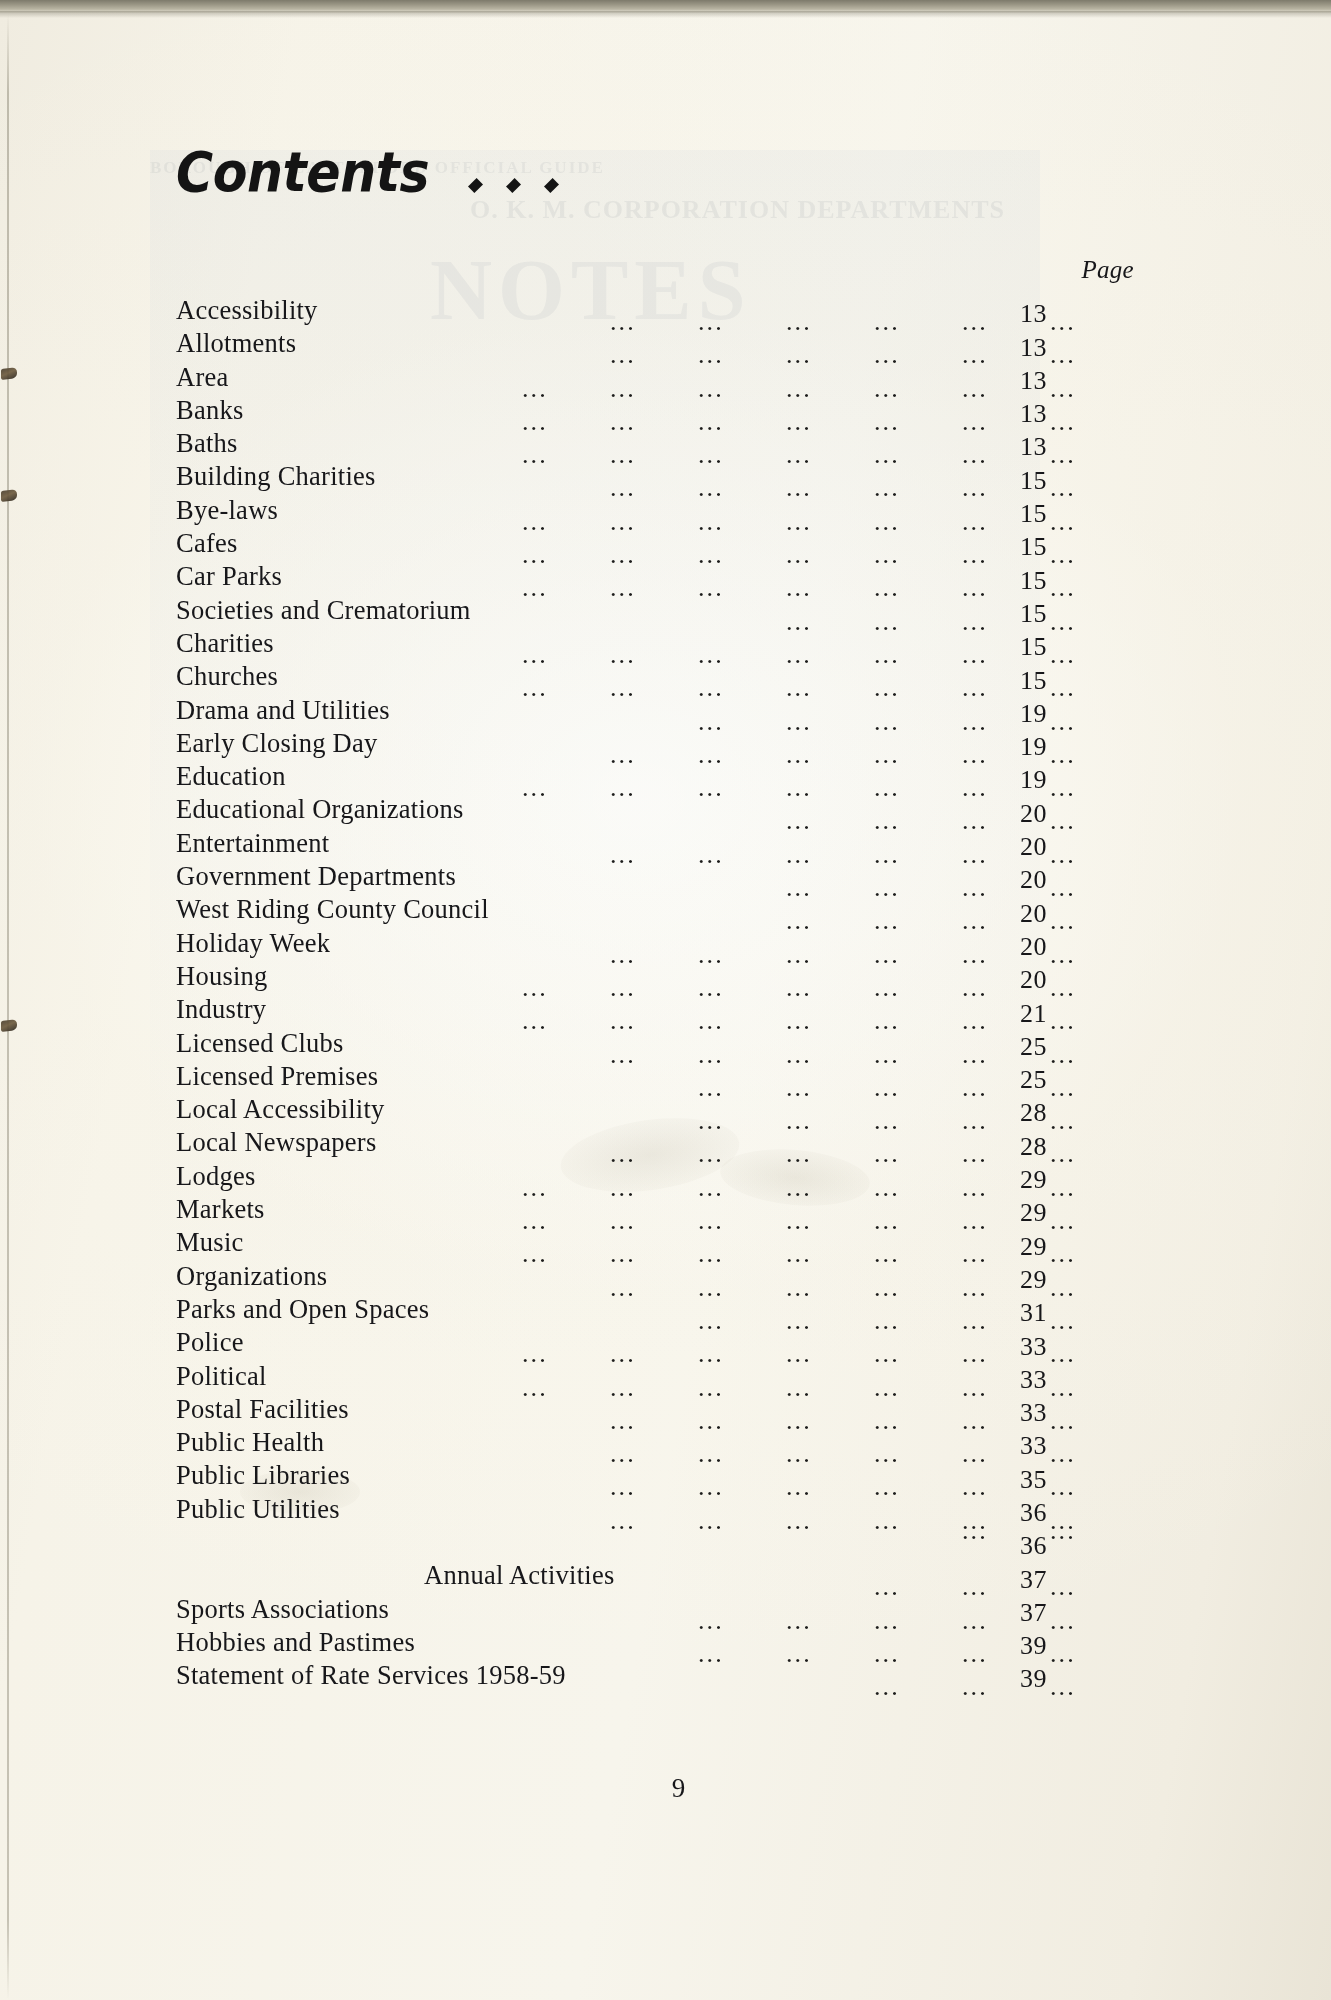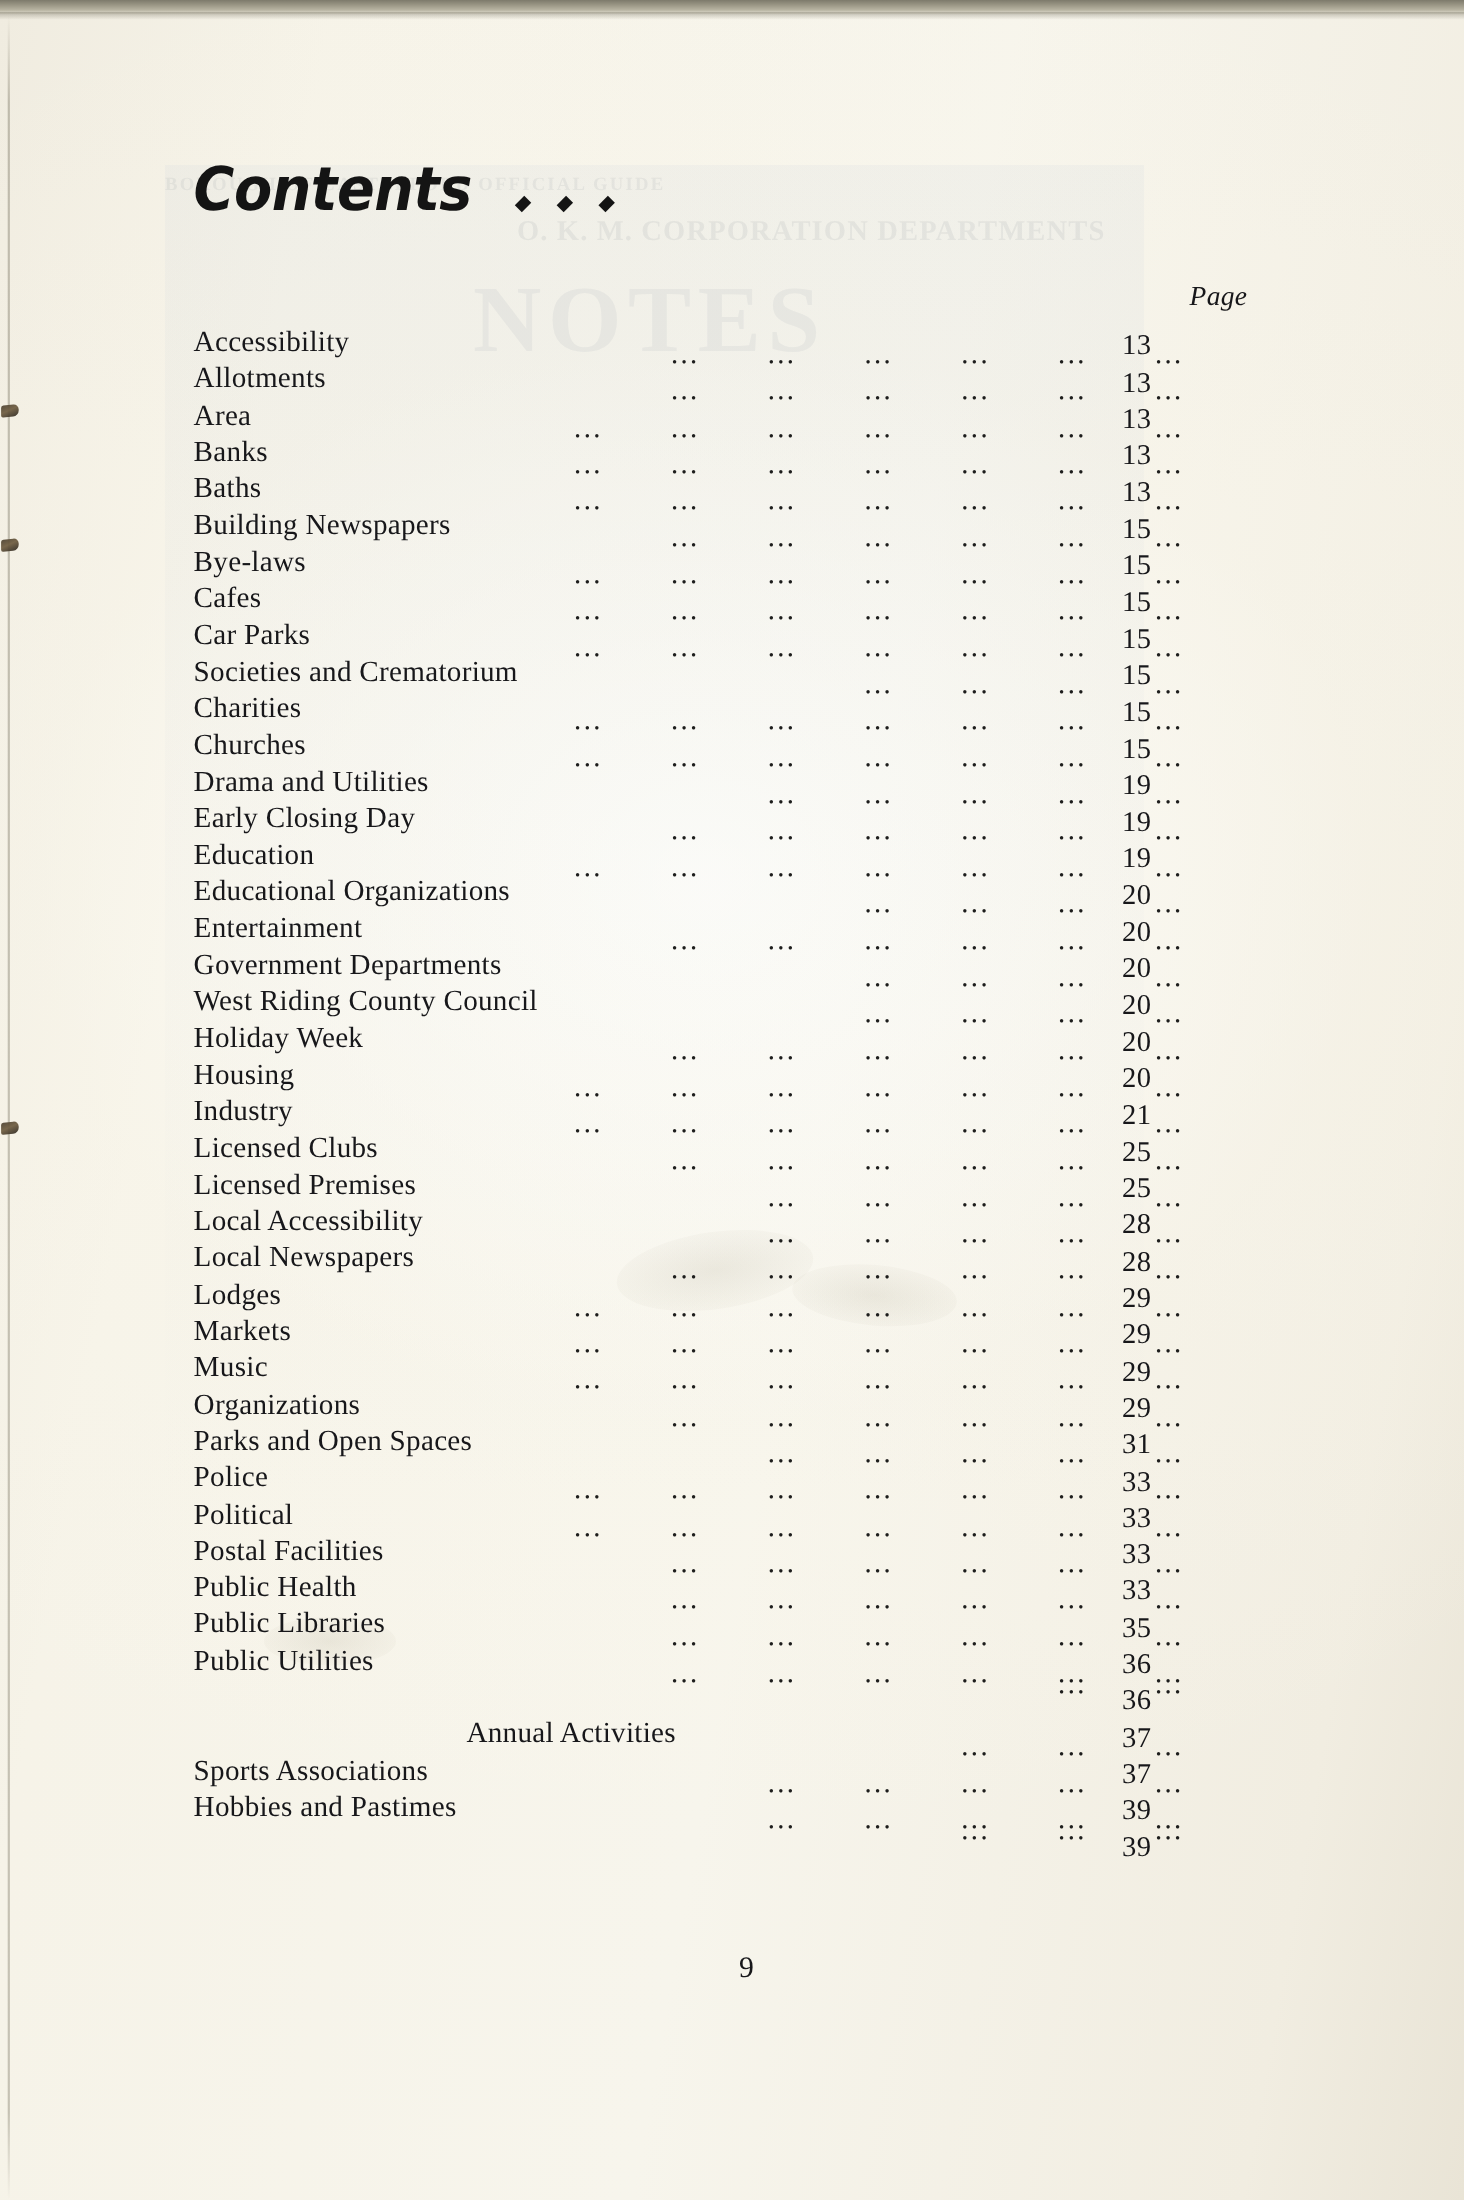--- a/index.html
+++ b/index.html
@@ -319,21 +319,21 @@
             <span class="dotgrp" style="right: 88px;">...</span>
             <span class="dotgrp" style="right: 176px;">...</span>
             <span class="dotgrp" style="right: 264px;">...</span>
             <span class="dotgrp" style="right: 352px;">...</span>
             <span class="dotgrp" style="right: 440px;">...</span>
             <span class="dotgrp" style="right: 528px;">...</span>
           </span>
           <span class="num oldstyle">13</span>
         </div>
         <div class="row">
-          <span class="label">Building Newspapers</span>
+          <span class="label">Building Charities</span>
           <span class="leaders">
             <span class="dotgrp" style="right: 0px;">...</span>
             <span class="dotgrp" style="right: 88px;">...</span>
             <span class="dotgrp" style="right: 176px;">...</span>
             <span class="dotgrp" style="right: 264px;">...</span>
             <span class="dotgrp" style="right: 352px;">...</span>
             <span class="dotgrp" style="right: 440px;">...</span>
           </span>
           <span class="num oldstyle">15</span>
         </div>
@@ -742,20 +742,21 @@
           <span class="leaders">
             <span class="dotgrp" style="right: 0px;">...</span>
             <span class="dotgrp" style="right: 88px;">...</span>
             <span class="dotgrp" style="right: 176px;">...</span>
             <span class="dotgrp" style="right: 264px;">...</span>
             <span class="dotgrp" style="right: 352px;">...</span>
           </span>
           <span class="num oldstyle">39</span>
         </div>
         <div class="row">
+          <span class="label">Statement of Rate Services 1958-59</span>
           <span class="leaders">
             <span class="dotgrp" style="right: 0px;">...</span>
             <span class="dotgrp" style="right: 88px;">...</span>
             <span class="dotgrp" style="right: 176px;">...</span>
           </span>
           <span class="num oldstyle">39</span>
         </div>
       </div>
 
     <div class="folio">

